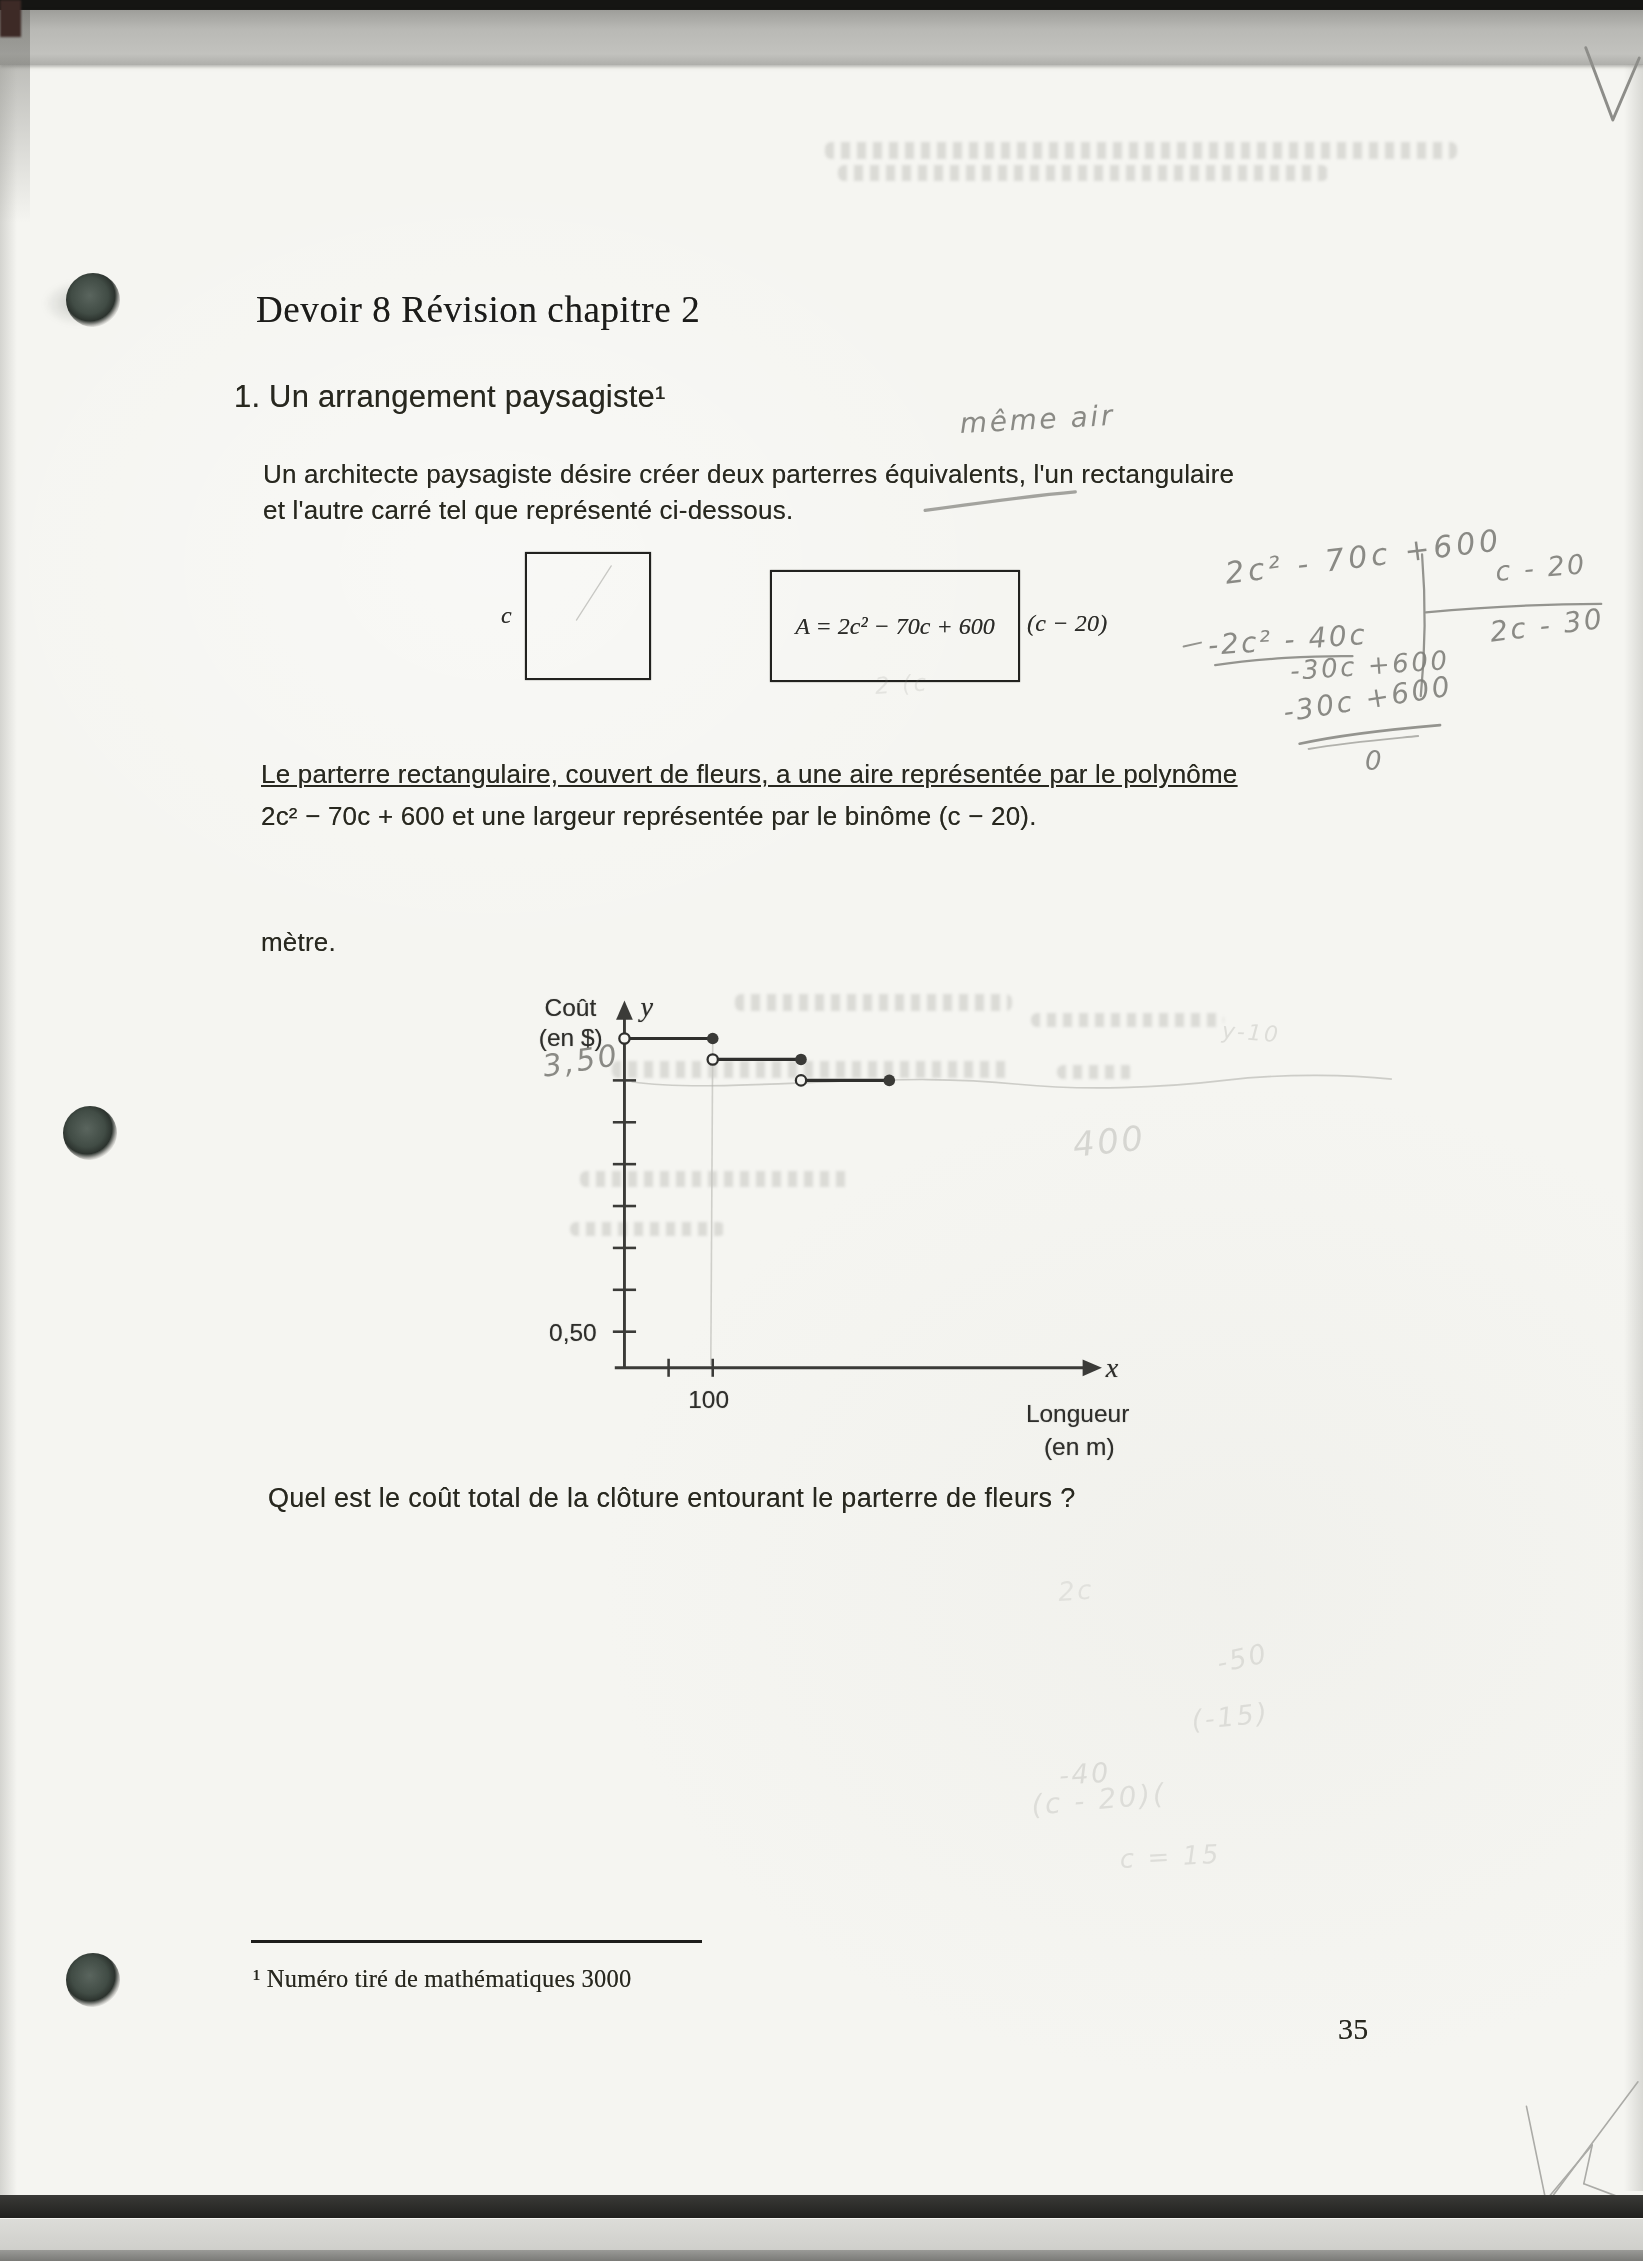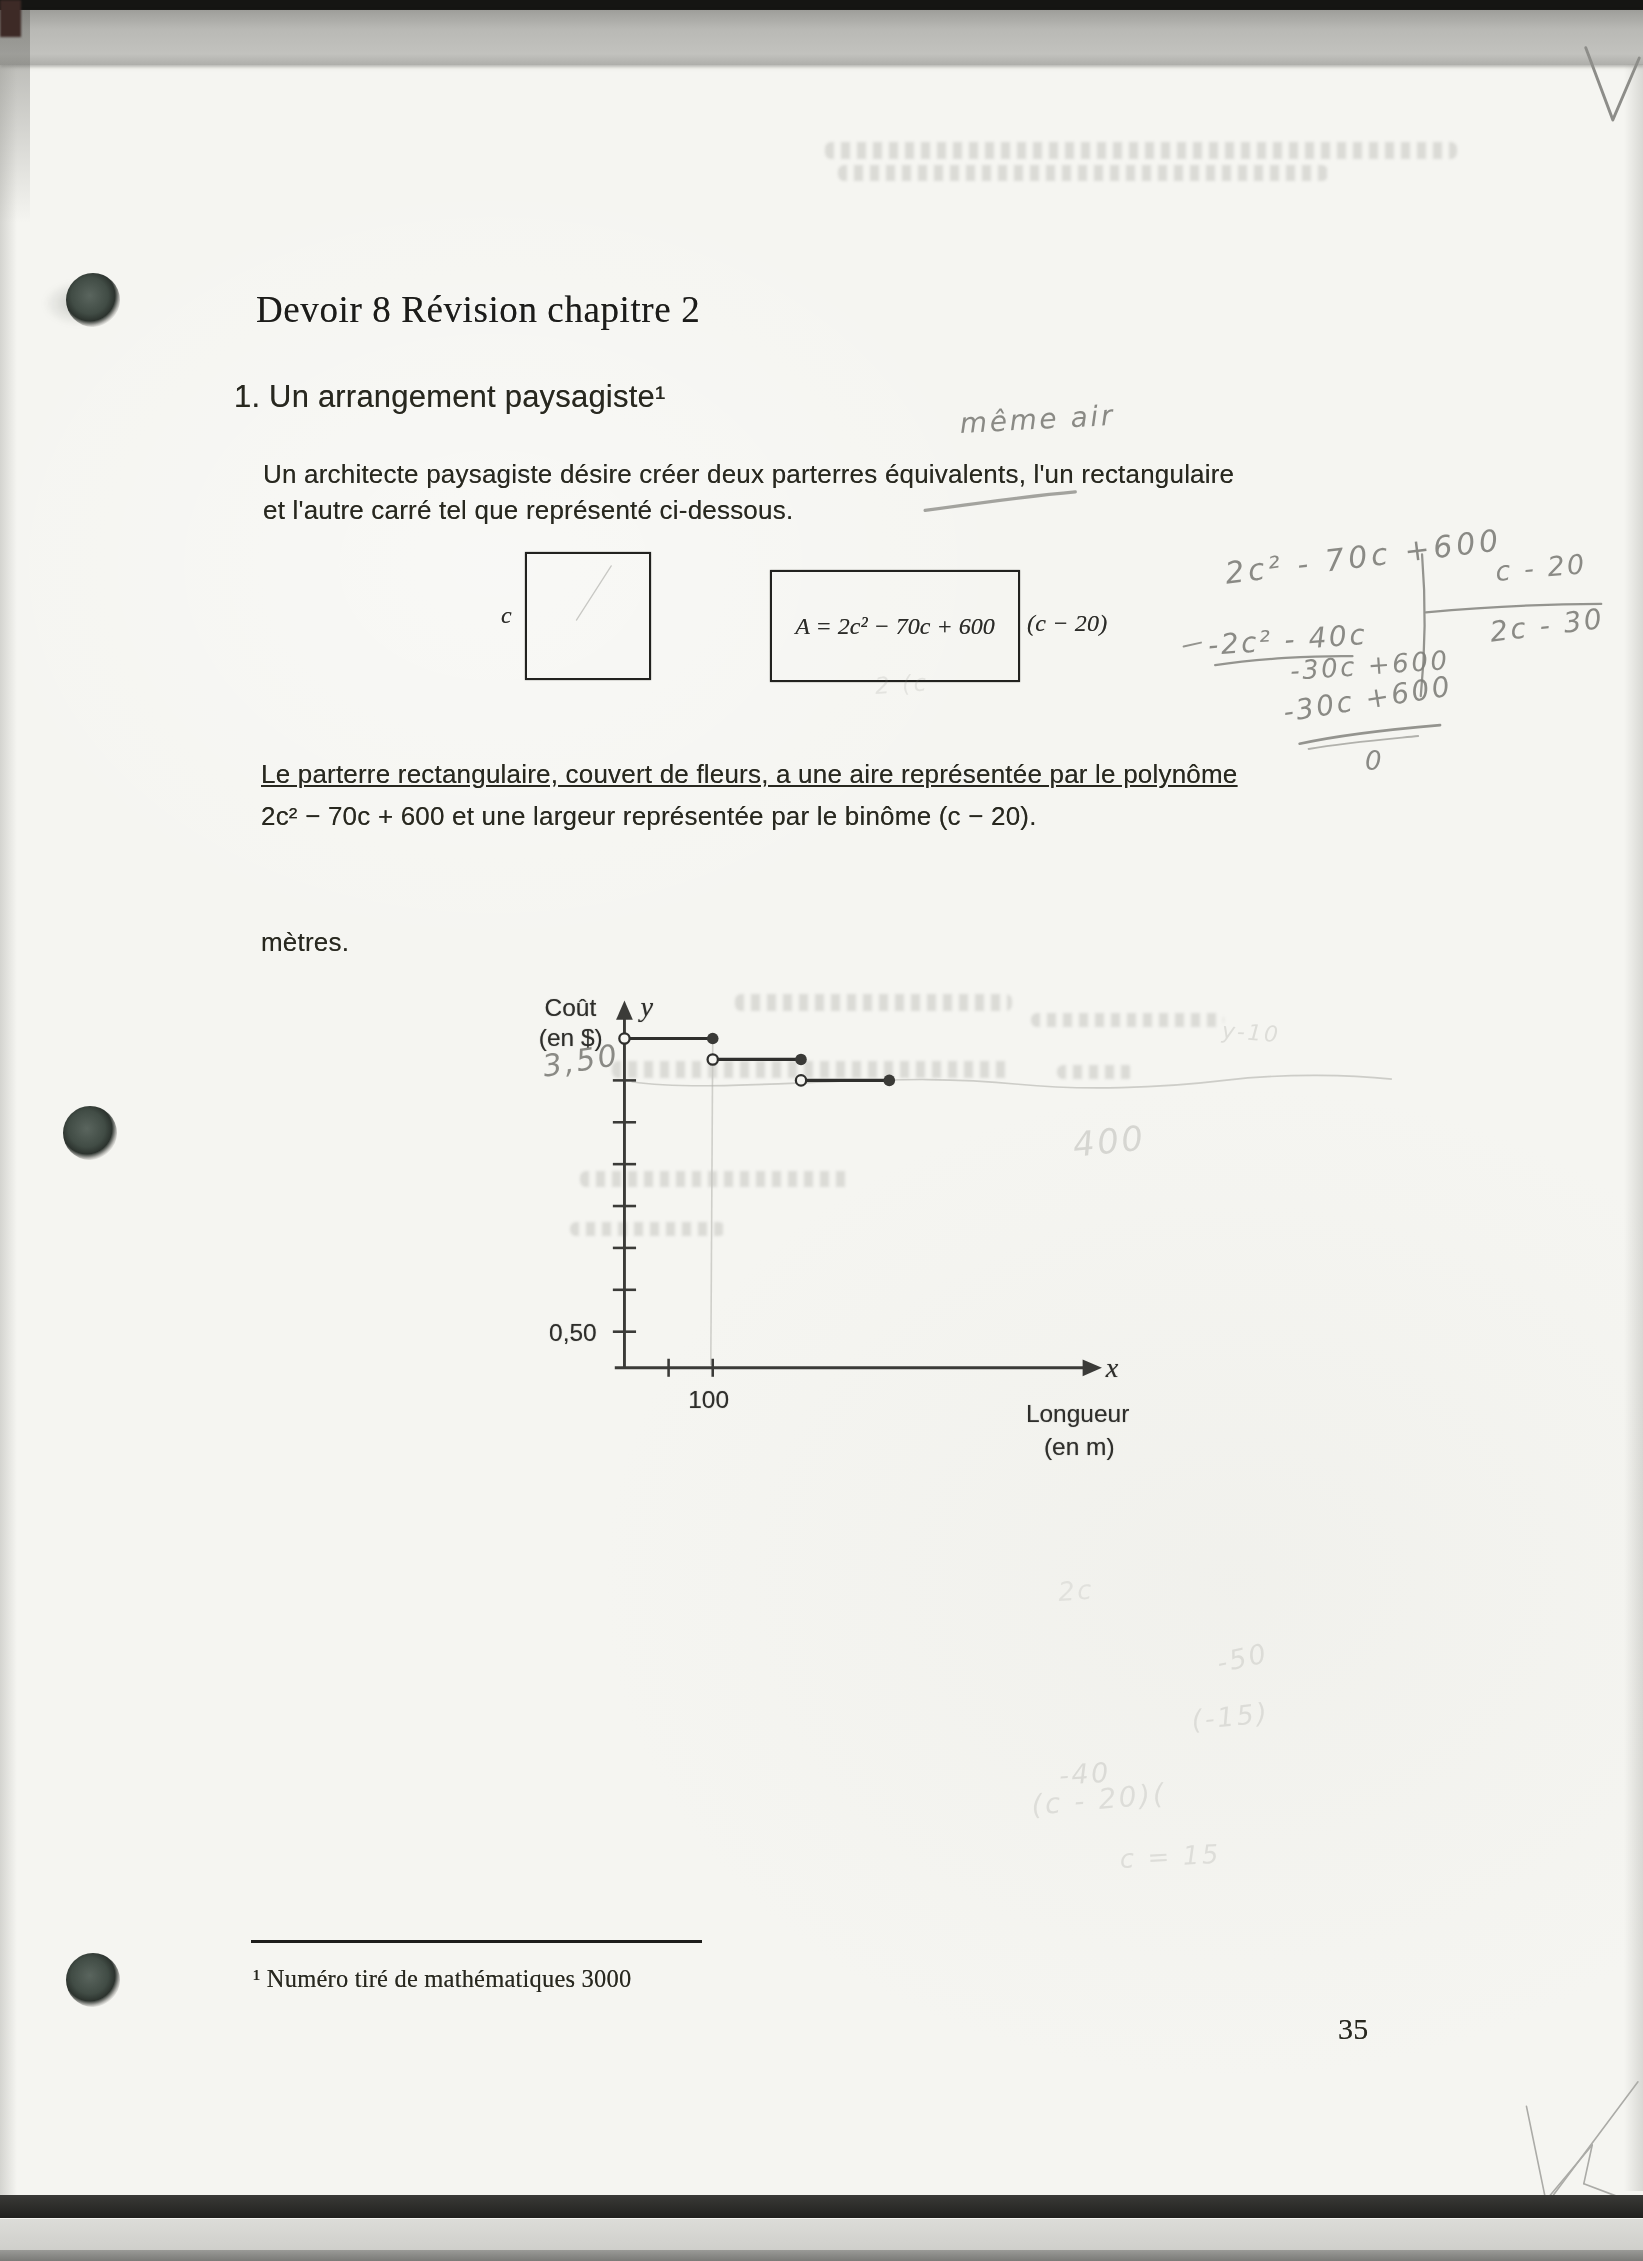--- a/index.html
+++ b/index.html
@@ -92,22 +92,23 @@
 
   <div class="shape" style="left:525px;top:552px;width:122px;height:124px;"></div>
   <div class="print formula" style="left:501px;top:602px;">c</div>
   <div class="shape rect-box" style="left:770px;top:570px;width:246px;height:108px;">
     <span class="formula">A = 2c² − 70c + 600</span>
   </div>
   <div class="print formula" style="left:1027px;top:610px;">(c − 20)</div>
 
   <div class="print body-line" style="left:261px;top:759px;text-decoration:underline;">Le parterre rectangulaire, couvert de fleurs, a une aire représentée par le polynôme</div>
   <div class="print body-line" style="left:261px;top:801px;">2c² − 70c + 600 et une largeur représentée par le binôme (c − 20).</div>
-  <div class="print body-line" style="left:261px;top:927px;">mètres.</div>
-
+  <div class="print body-line" style="left:261px;top:927px;">mètre.</div>
+
+  <div class="print question" style="left:268px;top:1483px;">Quel est le coût total de la clôture entourant le parterre de fleurs ?</div>
 
   <svg id="graph-svg" style="left:522px;top:954px;" width="915" height="535" viewBox="810 1480 1420 830">
 
     <path d="M1106,1614 L1103,2118" stroke="#c6c6c1" stroke-width="2.5" fill="none" opacity=".8"></path>
 
     <path d="M980,1678 C1060,1690 1180,1682 1290,1678 S1480,1672 1580,1682 S1800,1688 1900,1676 S2100,1668 2160,1674" stroke="#b3b3ae" stroke-width="2.5" fill="none" opacity=".6"></path>
 
     <line x1="969" y1="1576" x2="969" y2="2124" stroke="#3b3b38" stroke-width="4.5"></line>
     <polygon points="969,1552 956,1582 982,1582" fill="#3b3b38"></polygon>
     <line x1="954" y1="2122" x2="1688" y2="2122" stroke="#3b3b38" stroke-width="4.5"></line>

